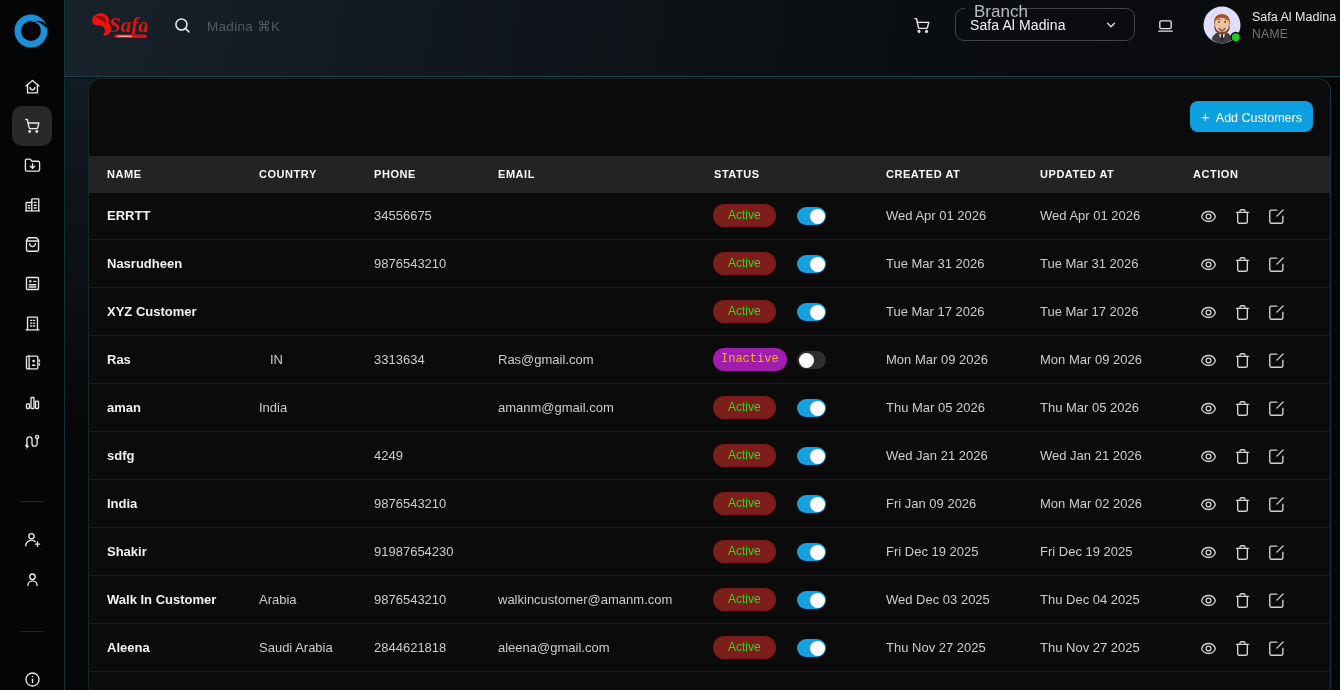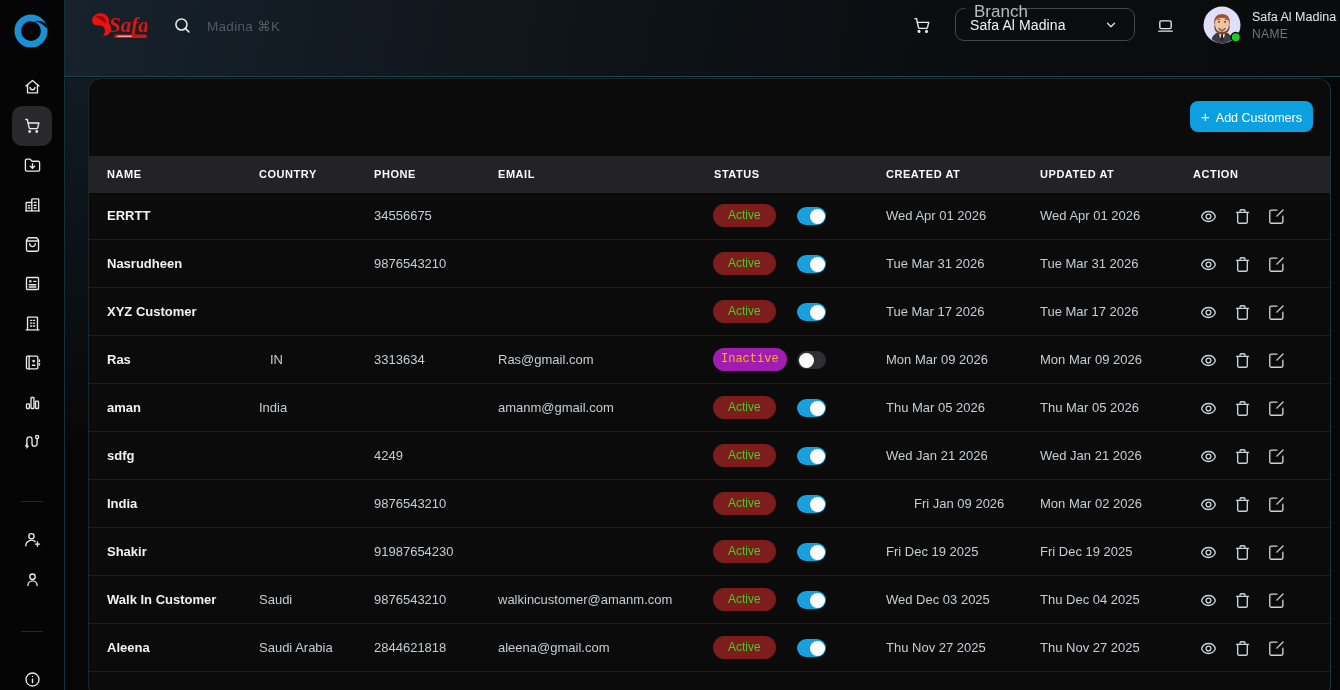--- a/index.html
+++ b/index.html
@@ -333,21 +333,21 @@
           </svg>
         </div>
 </div>
 <div class="row" style="top:401px">
 <div class="c-name">India</div>
 <div class="c-txt" style="left:170px"></div>
 <div class="c-txt" style="left:285px">9876543210</div>
 <div class="c-txt" style="left:409px"></div>
 <div class="badge b-on">Active</div>
         <div class="tgl"></div>
-<div class="c-txt" style="left:825px">Fri Jan 09 2026</div>
+<div class="c-txt" style="left:797px">Fri Jan 09 2026</div>
 <div class="c-txt" style="left:951px">Mon Mar 02 2026</div>
 <div class="act" style="left:1111px">
           <svg class="s">
             <use href="#i-eye"></use>
           </svg>
         </div>
 <div class="act" style="left:1144.5px">
           <svg class="s">
             <use href="#i-trash"></use>
           </svg>
@@ -378,21 +378,21 @@
           </svg>
         </div>
 <div class="act" style="left:1179px">
           <svg class="s">
             <use href="#i-edit"></use>
           </svg>
         </div>
 </div>
 <div class="row" style="top:497px">
 <div class="c-name">Walk In Customer</div>
-<div class="c-txt" style="left:170px">Saudi</div>
+<div class="c-txt" style="left:170px">Arabia</div>
 <div class="c-txt" style="left:285px">9876543210</div>
 <div class="c-txt" style="left:409px">walkincustomer@amanm.com</div>
 <div class="badge b-on">Active</div>
         <div class="tgl"></div>
 <div class="c-txt" style="left:797px">Wed Dec 03 2025</div>
 <div class="c-txt" style="left:951px">Thu Dec 04 2025</div>
 <div class="act" style="left:1111px">
           <svg class="s">
             <use href="#i-eye"></use>
           </svg>

